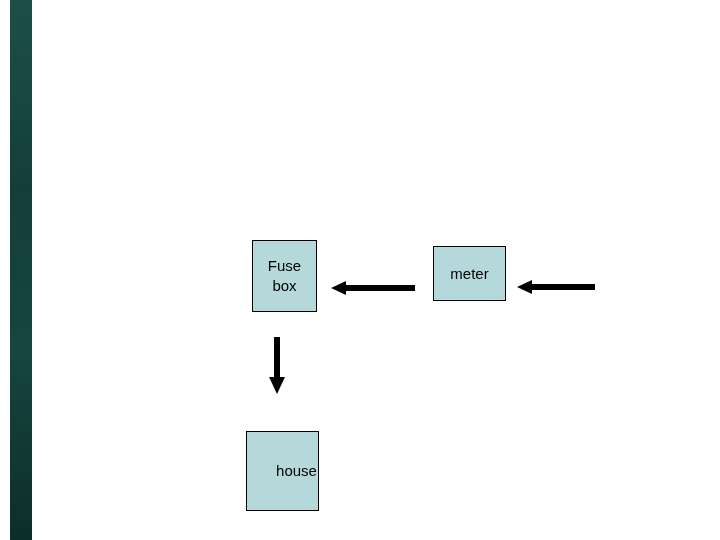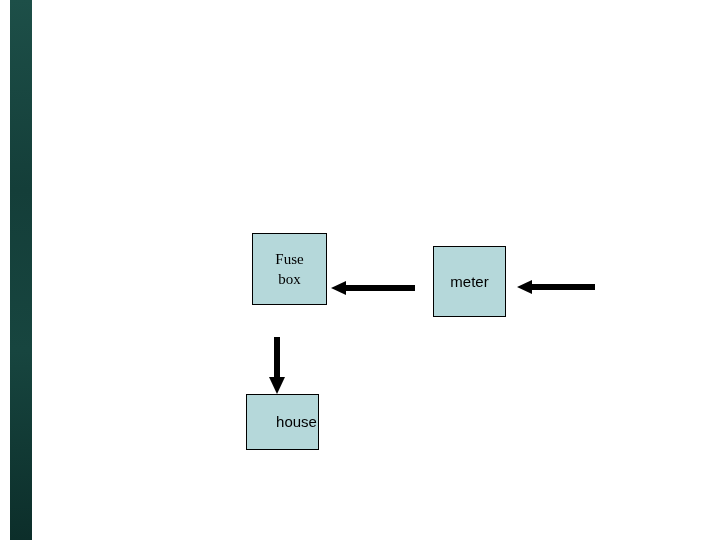--- a/index.html
+++ b/index.html
@@ -25,24 +25,24 @@
     box-sizing:border-box;
     display:flex;
     flex-direction:column;
     align-items:center;
     justify-content:center;
     color:#000000;
     font-size:15px;
     line-height:20px;
     text-align:center;
   }
-  .node-fuse  {left:252px;top:233px;width:75px;height:72px;font-family:Liberation Serif, serif;}
-  .node-meter {left:433px;top:246px;width:73px;height:71px;}
+  .node-fuse  {left:252px;top:240px;width:65px;height:72px;}
+  .node-meter {left:433px;top:246px;width:73px;height:55px;}
   .node-tep   {left:607px;top:246px;width:71px;height:71px;}
-  .node-house {left:246px;top:394px;width:73px;height:56px;padding-left:28px;}
+  .node-house {left:246px;top:431px;width:73px;height:80px;padding-left:28px;}
   
   .shaft{position:absolute;background:#000000;}
   .head{position:absolute;width:0;height:0;}
   
   .shaft-a{left:345px;top:285px;width:70px;height:6px;}
   .head-a{left:331px;top:281px;
     border-top:7px solid transparent;border-bottom:7px solid transparent;
     border-right:15px solid #000000;}
   
   .shaft-b{left:530px;top:284px;width:65px;height:6px;}

